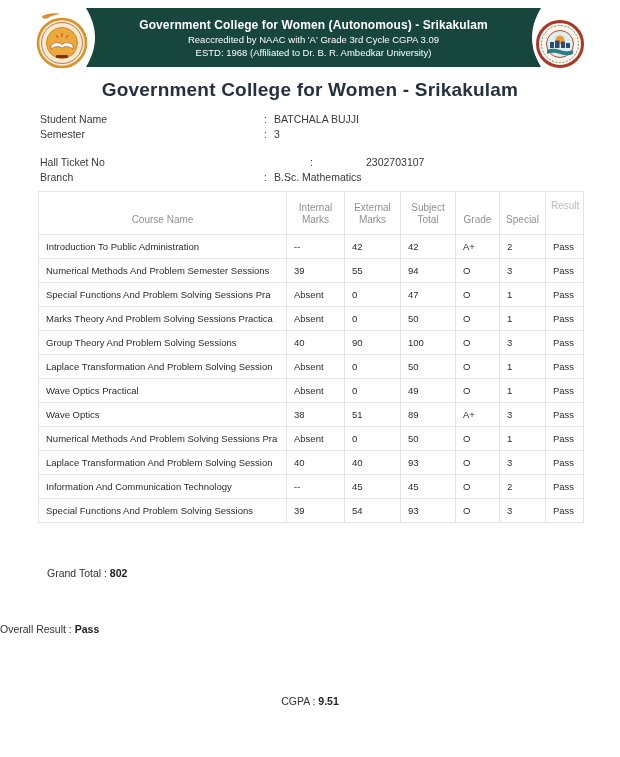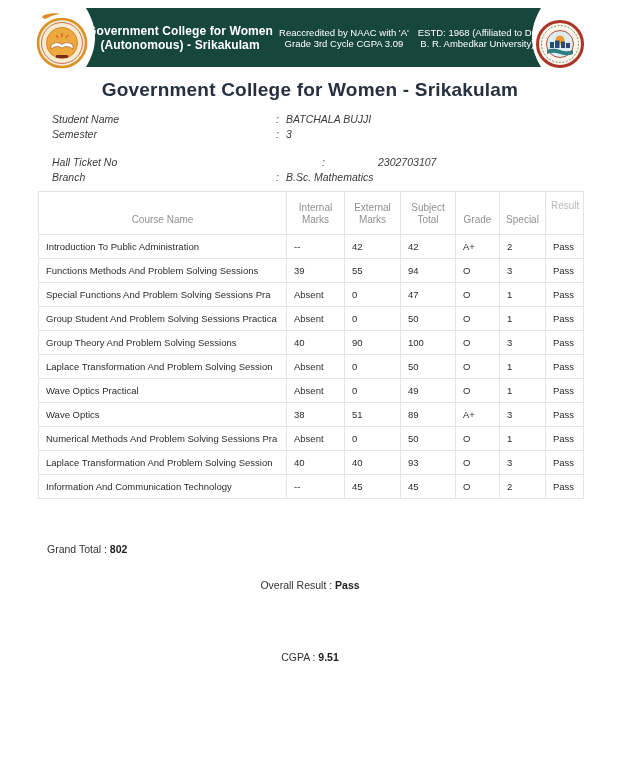--- a/index.html
+++ b/index.html
@@ -6,57 +6,57 @@
   body{
     width:620px;height:757px;overflow:hidden;background:#fff;position:relative;
     font-family:"Liberation Sans",sans-serif;color:#2e2e2e;
   }
   
   .header{position:relative;height:71px;}
   .ribbon-wrap{position:absolute;left:86px;top:8px;width:455px;height:59px;}
   .ribbon-wrap svg{display:block;}
   .banner-text{
     position:absolute;left:86px;top:8px;width:455px;height:59px;
-    display:flex;flex-direction:row;align-items:center;justify-content:center;
+    display:flex;flex-direction:column;align-items:center;justify-content:center;
     gap:2px;color:#fff;text-align:center;
   }
   .banner-line1{font-size:12px;font-weight:bold;letter-spacing:.1px;}
   .banner-line2,.banner-line3{font-size:9.5px;}
   .logo{position:absolute;}
   .logo-left{left:32px;top:13px;}
   .logo-right{left:532px;top:16px;}
   .flourish{position:absolute;left:41px;top:6px;}
   
   .page-title{
     margin:8px 0 0 0;text-align:center;font-size:19px;font-weight:700;
     color:#26303f;letter-spacing:.2px;
   }
   
-  .info{margin:11px 0 0 52px;font-size:10.5px;color:#3a3a3a;font-style:italic;}
+  .info{margin:11px 0 0 40px;font-size:10.5px;color:#3a3a3a;}
   .info-row{display:flex;line-height:15px;}
   .info-row.gap-above{margin-top:13px;gap:46px;}
   .info-label{width:224px;flex:0 0 224px;}
   .info-colon{width:10px;flex:0 0 10px;}
   
   table.results{
     margin:6px 0 0 38px;border-collapse:collapse;table-layout:fixed;width:545px;
     font-size:9.5px;
   }
   table.results th,table.results td{border:1px solid #e4e4e4;box-sizing:border-box;}
   table.results thead th{
     height:43px;vertical-align:bottom;padding:4px 5px 8px 5px;
     color:#909090;font-weight:400;text-align:center;font-size:10px;line-height:12px;
   }
   table.results thead th.th-result{vertical-align:top;padding:8px 5px 4px 5px;color:#b9b9b9;}
   table.results td{
     padding:5px 7px;text-align:left;vertical-align:middle;line-height:13px;color:#2b2b2b;
   }
   
   .grand-total{margin:44px 0 0 47px;font-size:10.5px;color:#333;}
-  .overall-result{margin-top:24px;text-align:center;font-size:10.5px;color:#333;}
+  .overall-result{margin-top:44px;font-size:10.5px;color:#333;}
   .cgpa{margin-top:60px;text-align:center;font-size:10.5px;color:#333;}
   .grand-total b,.overall-result b,.cgpa b{font-weight:bold;color:#222;}
 </style>
 </head>
 <body>
 
 <div class="header">
 
   <div class="ribbon-wrap">
     <svg width="455" height="59" viewBox="0 0 455 59">
@@ -160,41 +160,41 @@
     <td>Introduction To Public Administration</td>
     <td>--</td>
     <td>42</td>
     <td>42</td>
     <td>A+</td>
     <td>2</td>
     <td>Pass</td>
   </tr>
 
   <tr>
-    <td>Functions Methods And Problem Solving Sessions</td>
+    <td>Numerical Methods And Problem Semester Sessions</td>
     <td>39</td>
     <td>55</td>
     <td>94</td>
     <td>O</td>
     <td>3</td>
     <td>Pass</td>
   </tr>
 
   <tr>
     <td>Special Functions And Problem Solving Sessions Pra</td>
     <td>Absent</td>
     <td>0</td>
     <td>47</td>
     <td>O</td>
     <td>1</td>
     <td>Pass</td>
   </tr>
 
   <tr>
-    <td>Group Student And Problem Solving Sessions Practica</td>
+    <td>Marks Theory And Problem Solving Sessions Practica</td>
     <td>Absent</td>
     <td>0</td>
     <td>50</td>
     <td>O</td>
     <td>1</td>
     <td>Pass</td>
   </tr>
 
   <tr>
     <td>Group Theory And Problem Solving Sessions</td>
@@ -259,20 +259,29 @@
   <tr>
     <td>Information And Communication Technology</td>
     <td>--</td>
     <td>45</td>
     <td>45</td>
     <td>O</td>
     <td>2</td>
     <td>Pass</td>
   </tr>
 
+  <tr>
+    <td>Special Functions And Problem Solving Sessions</td>
+    <td>39</td>
+    <td>54</td>
+    <td>93</td>
+    <td>O</td>
+    <td>3</td>
+    <td>Pass</td>
+  </tr>
 </tbody>
 </table>
 
 <div class="grand-total">
   <span>Grand Total :</span>
   <b>802</b>
 </div>
 
 <div class="overall-result">
   <span>Overall Result :</span>

